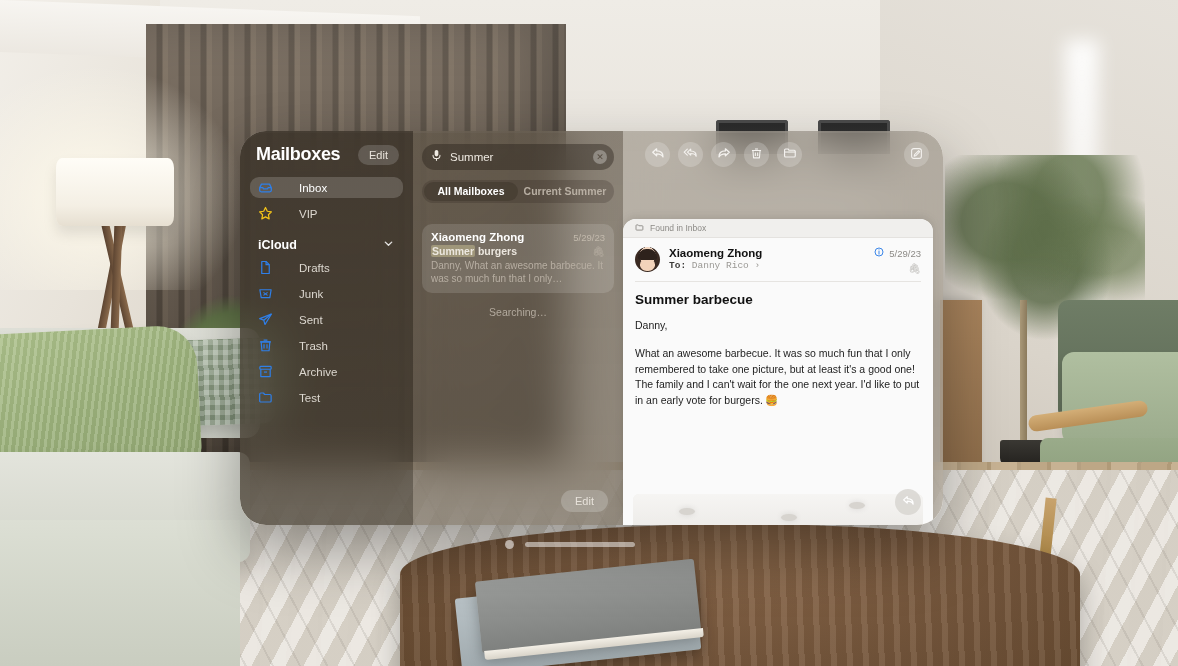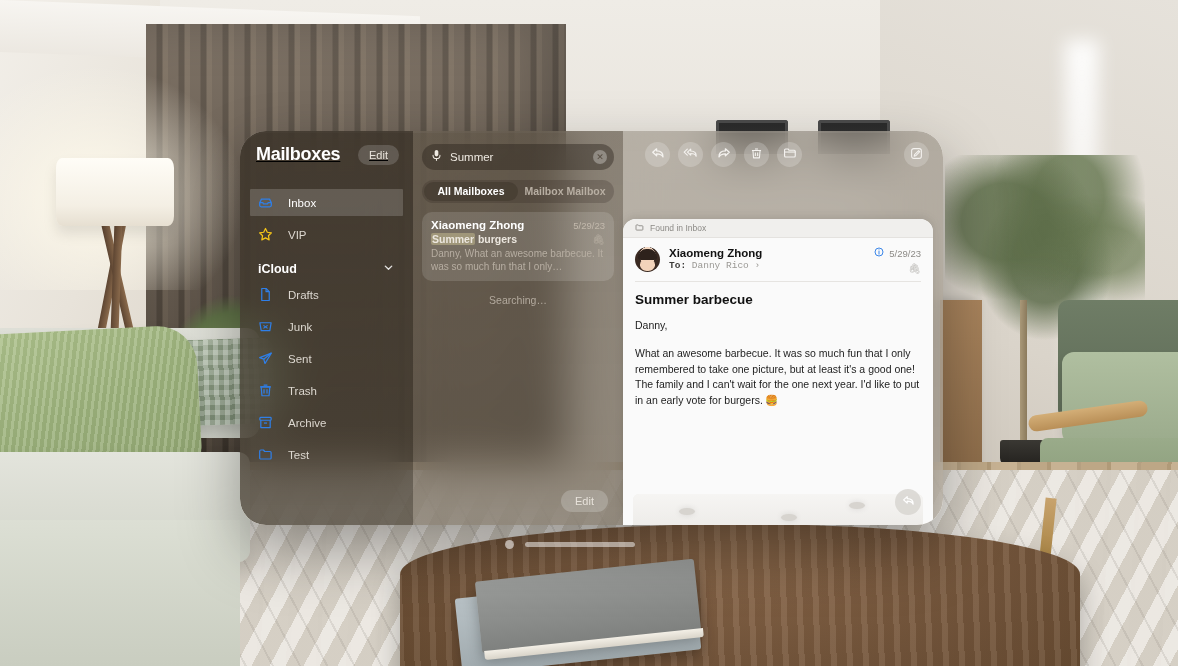--- a/index.html
+++ b/index.html
@@ -231,29 +231,29 @@
   }
 
   
   .sidebar{
     width:173px; flex:0 0 173px;
     background: linear-gradient(180deg, rgba(56,48,38,.80), rgba(72,64,52,.76));
     backdrop-filter: blur(22px);
     padding: 13px 10px 0 10px;
     position:relative;
   }
-  .sb-head{ display:flex; align-items:center; justify-content:space-between; padding:0 4px 0 6px; margin-bottom:24px;text-decoration:underline; }
+  .sb-head{ display:flex; align-items:center; justify-content:space-between; padding:0 4px 0 6px; margin-bottom:12px; }
   .sb-title{ color:#fff; font-size:18px; font-weight:700; letter-spacing:-.3px; }
   .sb-edit{
     background: rgba(255,255,255,.16); color:#e9e4dc; font-size:11px;
     padding:4px 11px; border-radius:12px; border:none; cursor:pointer;
   }
   .sb-item{
-    display:flex; align-items:center; gap:15px;
-    height:27px; padding:0 8px; border-radius:1px; margin-bottom:5px;
+    display:flex; align-items:center; gap:26px;
+    height:21px; padding:0 8px; border-radius:9px; margin-bottom:5px;
     color:#ddd8d0; font-size:11.5px; cursor:pointer;
   }
   .sb-item.sel{ background: rgba(255,255,255,.17); color:#fff; }
   .sb-ico{ width:15px; height:15px; display:flex; align-items:center; justify-content:center; flex:0 0 15px; }
   .sb-ico svg{ display:block; }
   .sb-group{
     display:flex; align-items:center; justify-content:space-between;
     padding: 9px 9px 5px 8px; color:#fff; font-size:12.5px; font-weight:700;
   }
   .chev{ opacity:.85; }
@@ -272,21 +272,21 @@
     margin-bottom:10px;
   }
   .search-val{ color:#efeae2; font-size:11.5px; flex:1; }
   .clear-btn{
     width:14px; height:14px; border-radius:50%; background:rgba(255,255,255,.30);
     color:#584f44; font-size:9px; display:flex; align-items:center; justify-content:center;
     cursor:pointer; flex:0 0 14px;
   }
   .seg{
     height:23px; border-radius:12px; background: rgba(40,34,26,.22);
-    display:flex; align-items:center; padding:2px; margin-bottom:9px;
+    display:flex; align-items:center; padding:2px; margin-bottom:21px;
   }
   .seg div{
     flex:1; text-align:center; font-size:10.5px; color:#b8afa3;
     line-height:19px; border-radius:10px; cursor:pointer; font-weight:600;
   }
   .seg div.on{ background: rgba(62,54,44,.55); color:#fff; }
   .msg{
     background: rgba(255,255,255,.13); border-radius:10px; padding:7px 9px 8px 9px;
     cursor:pointer;
   }
@@ -565,21 +565,21 @@
             <path d="M2.2 6.6a3.8 3.8 0 0 0 7.6 0" fill="none" stroke="#efeae2" stroke-width="1.1" stroke-linecap="round"></path>
             <rect x="5.4" y="10.2" width="1.2" height="2.6"></rect>
           </svg>
       </span>
       <span class="search-val" title="Search">Summer</span>
       <span class="clear-btn">✕</span>
     </div>
 
     <div class="seg">
       <div class="on">All Mailboxes</div>
-      <div>Mailbox Mailbox</div>
+      <div>Current Summer</div>
     </div>
 
     <div class="msg">
       <div class="msg-top">
         <span class="msg-from">Xiaomeng Zhong</span>
         <span class="msg-date">5/29/23</span>
       </div>
       <div class="msg-subjrow">
         <span class="msg-subj"><span class="hl">Summer</span><span> burgers</span></span>
         <span class="clip">🖇</span>

